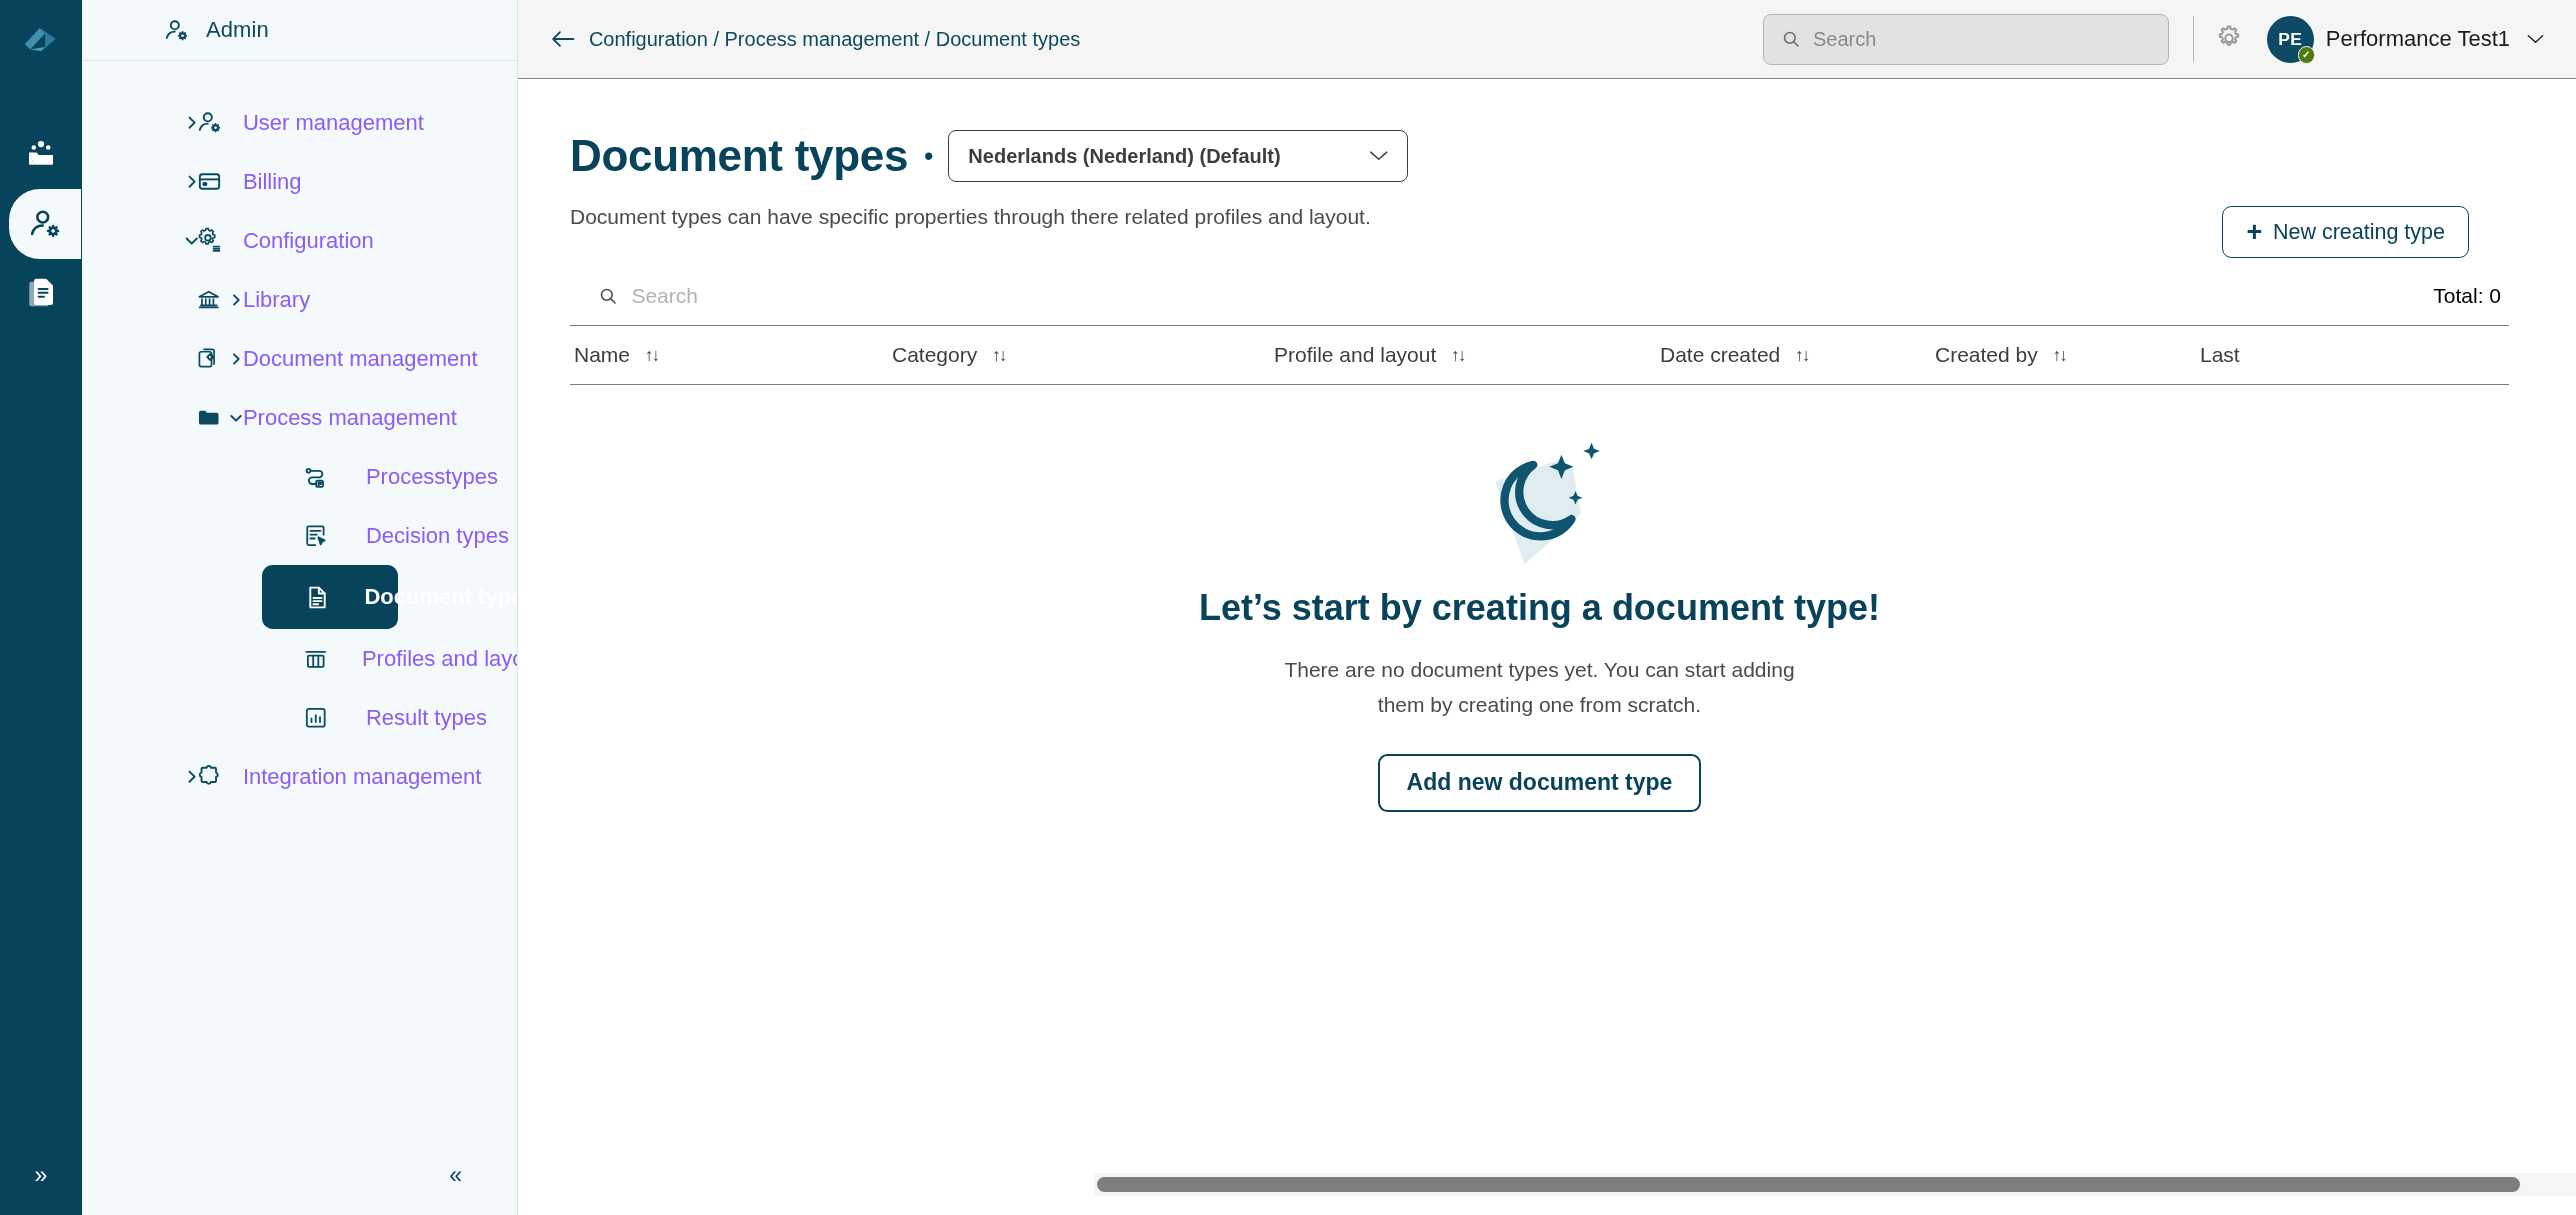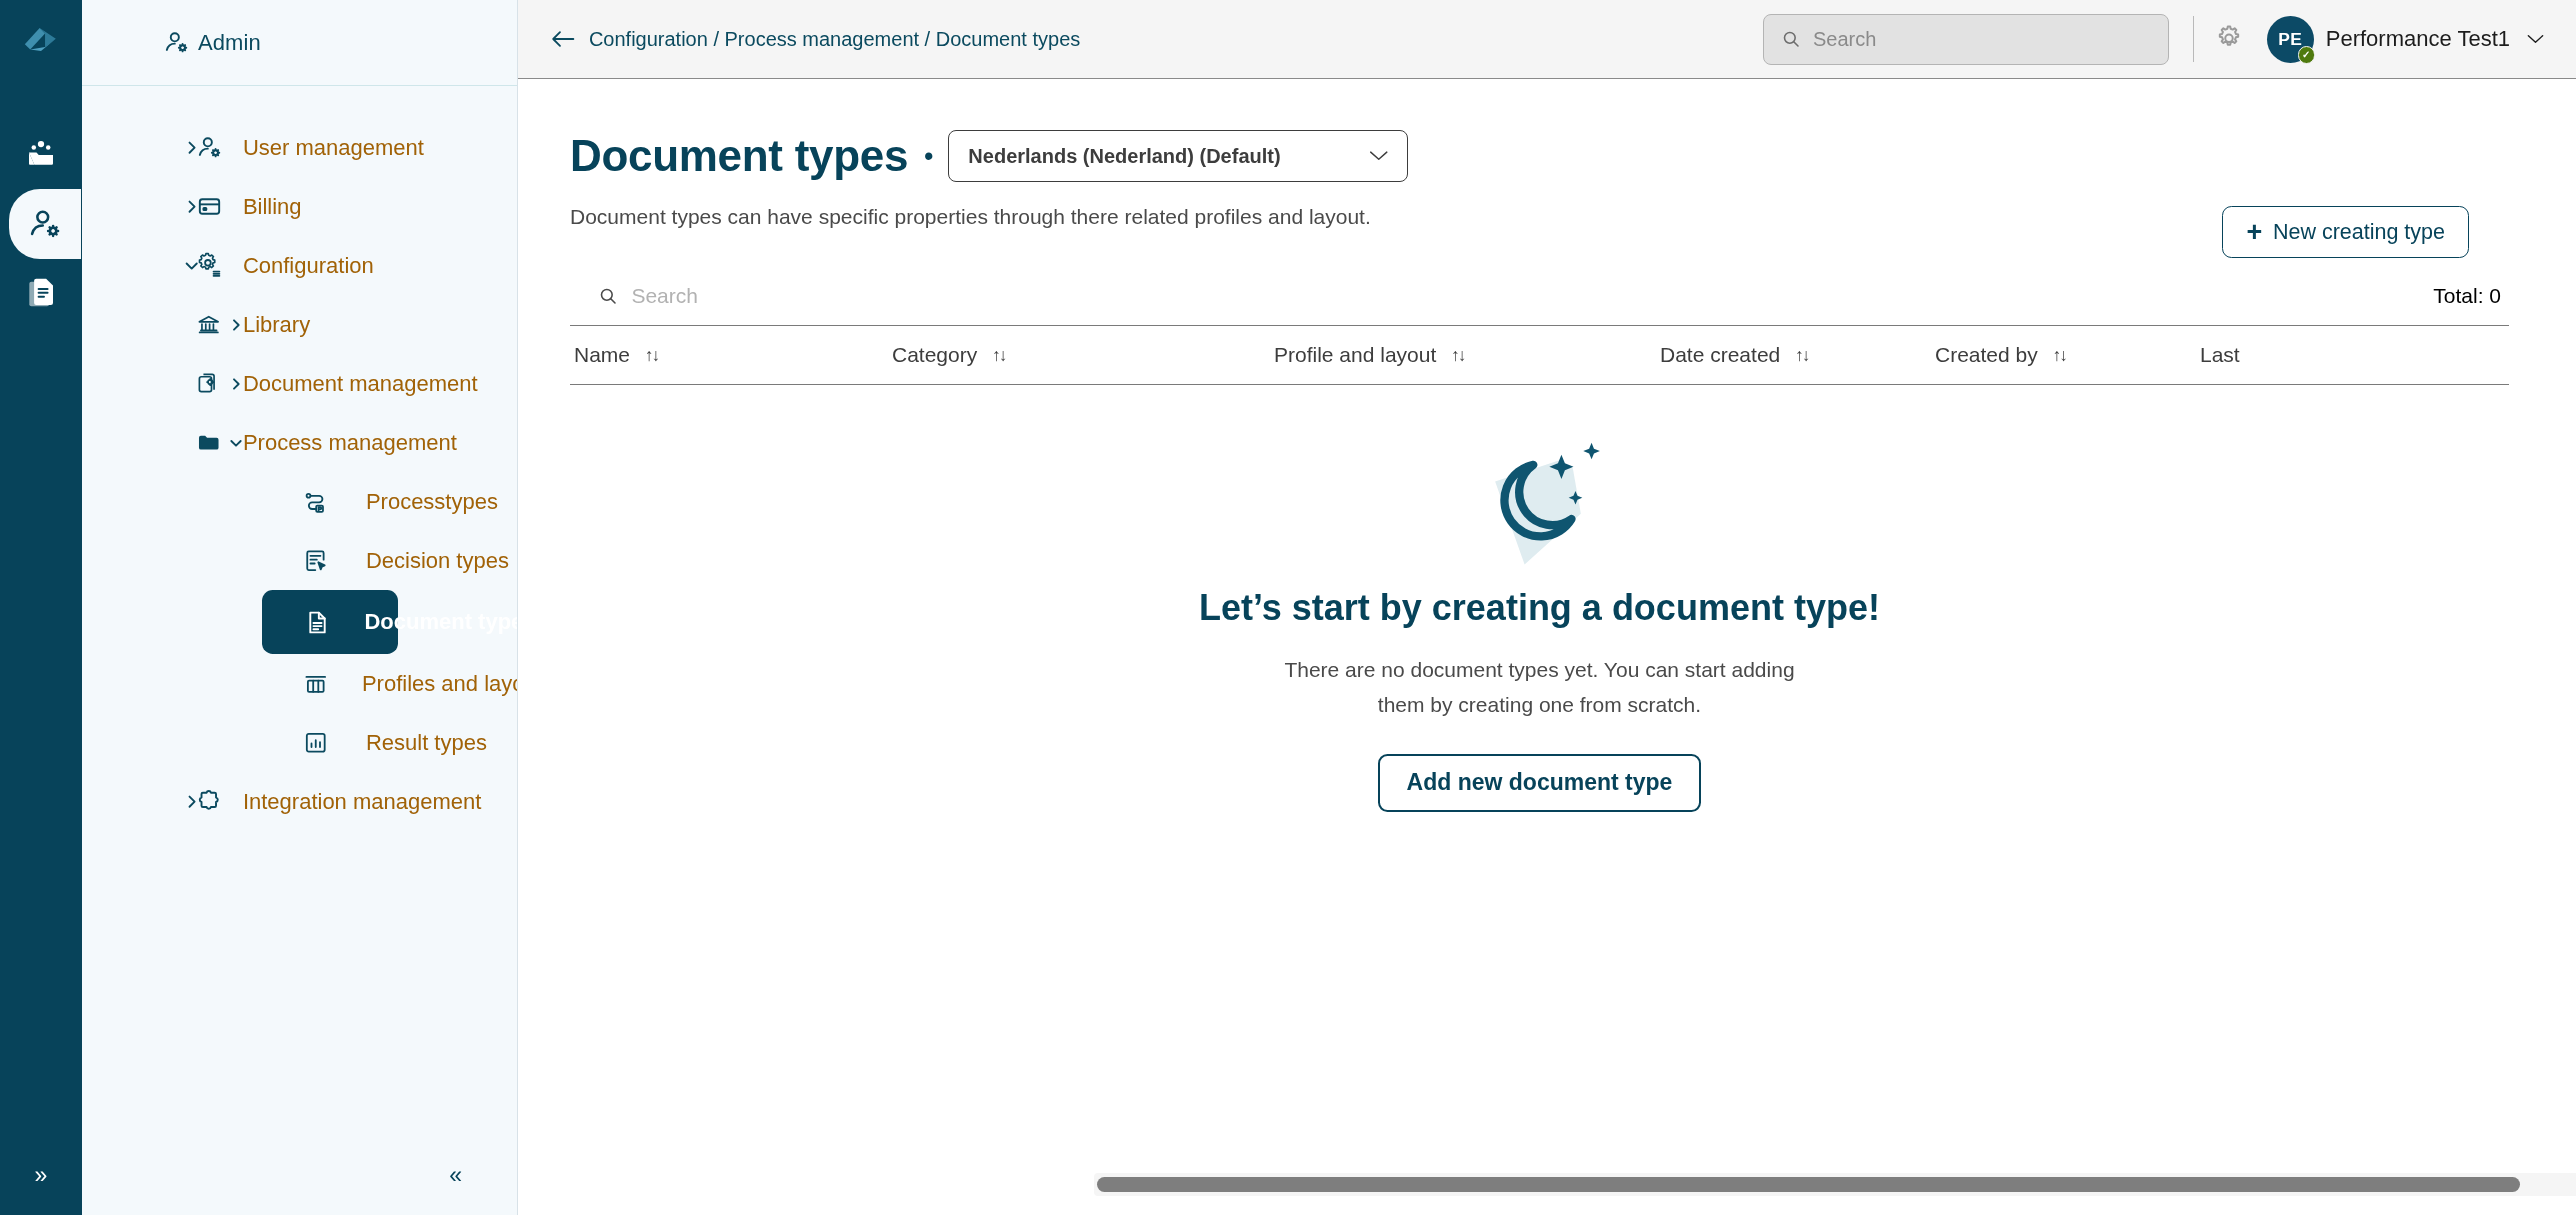--- a/index.html
+++ b/index.html
@@ -80,44 +80,44 @@
   .sidebar {
     width: 436px;
     min-width: 436px;
     background: #f4f9fc;
     border-right: 0.7px solid #d8e2e8;
     display: flex;
     flex-direction: column;
     position: relative;
   }
   .sidebar-header {
-    height: 86px;
+    height: 61px;
     display: flex;
     align-items: center;
     padding-left: 81px;
     border-bottom: 0.7px solid #cfe6ea;
-    gap: 8px;
+    gap: 16px;
   }
   .sidebar-header-label {
     font-size: 22px;
     color: #0b4a5f;
     letter-spacing: 0.1px;
   }
   .sidebar-nav {
     padding-top: 32px;
     flex: 1;
     overflow: hidden;
   }
   .nav-row {
     display: flex;
     align-items: center;
     height: 59px;
     padding-left: 79px;
     gap: 17.4px;
-    color: #a16207;
+    color: #8b5cf6;
     font-size: 22px;
     cursor: pointer;
     position: relative;
   }
   .nav-row .chev {
     position: absolute;
     left: 101px;
     display: flex;
     align-items: center;
   }

